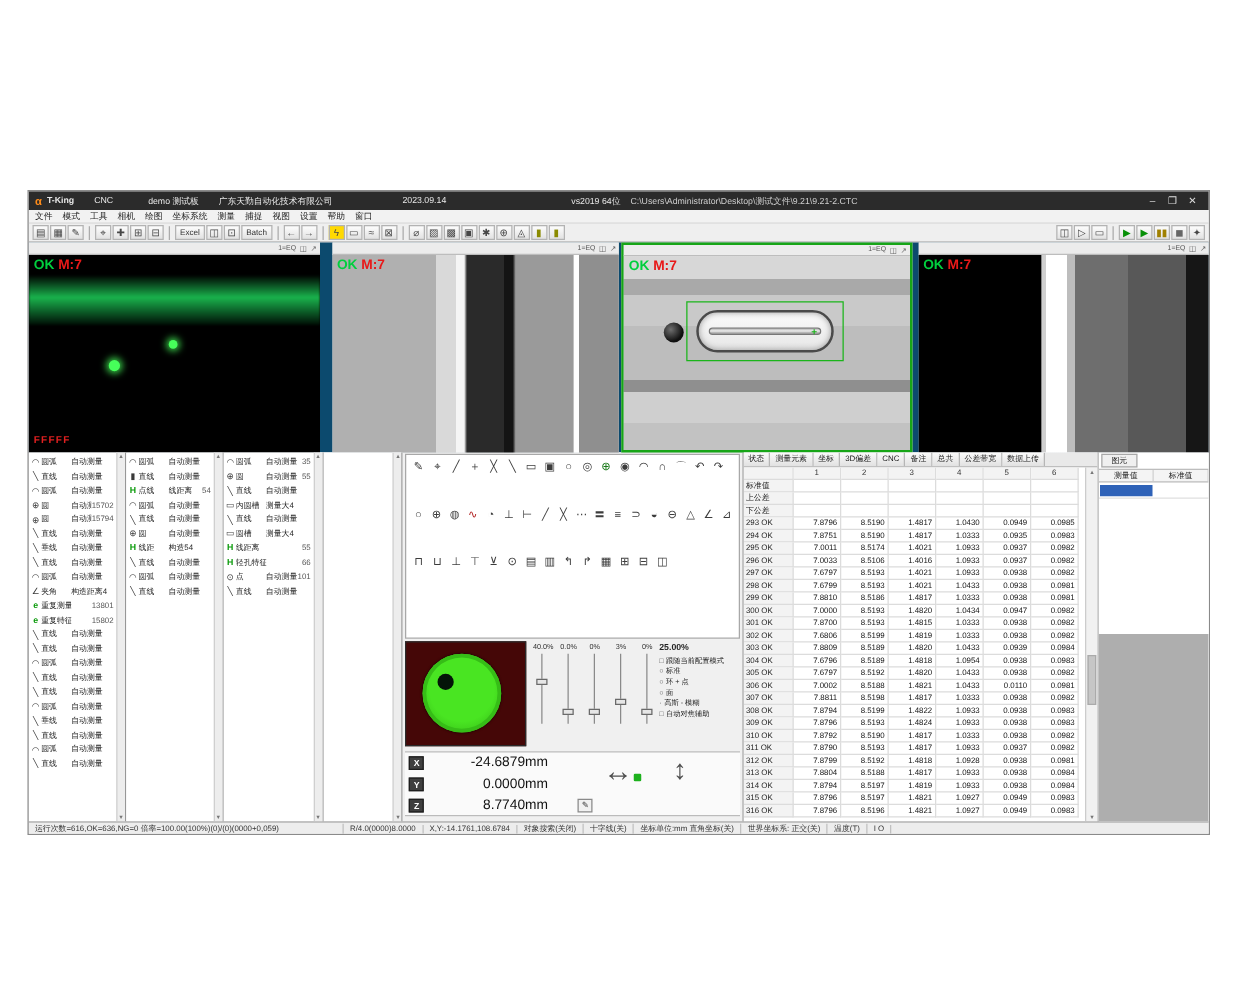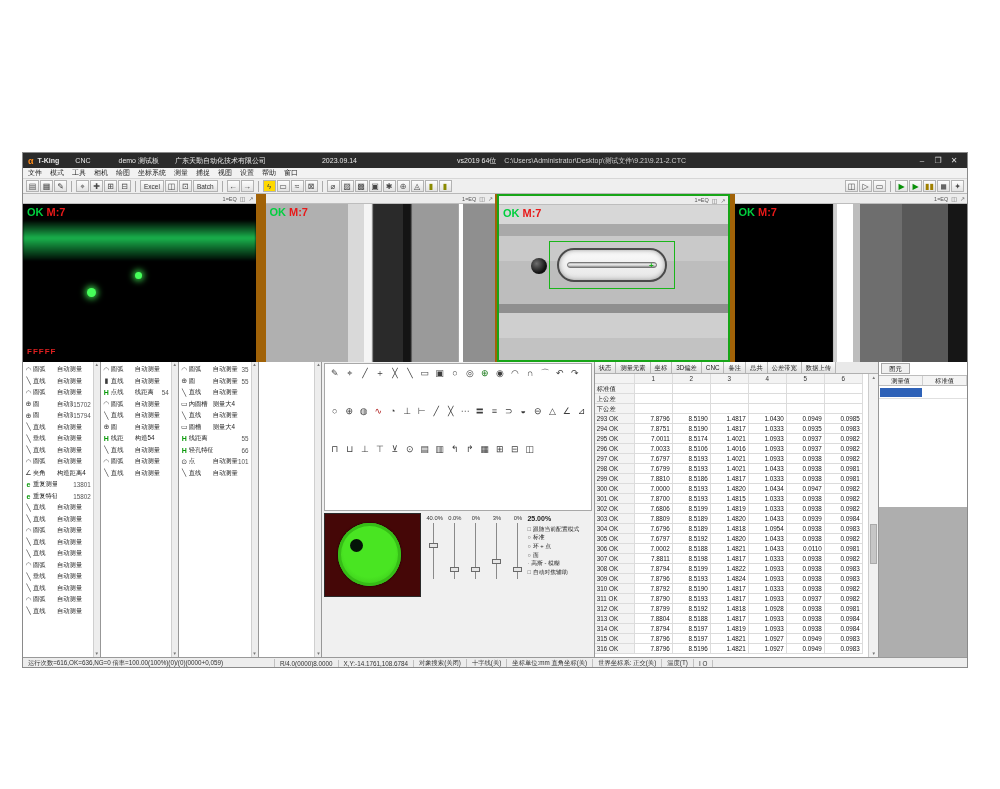--- a/index.html
+++ b/index.html
@@ -27,21 +27,21 @@
 
   
   .toolbar{height:15px;background:#efefef;border-bottom:1px solid #b8b8b8;display:flex;align-items:center;padding:0 3px;}
   .tl,.tr{display:flex;align-items:center;gap:1px;}
   .tr{margin-left:auto;}
   .tbtn{min-width:13px;height:12px;line-height:11px;text-align:center;font-size:8px;border:1px solid #b3b3b3;background:linear-gradient(#fdfdfd,#e2e2e2);color:#474747;padding:0 1px;}
   .ttext{font-size:6.5px;padding:0 3px;color:#333;}
   .tsep{width:1px;height:11px;background:#ababab;margin:0 3px;}
 
   
-  .cams{height:168px;display:flex;background:#a16207;justify-content:space-between;}
+  .cams{height:168px;display:flex;background:#0c4a6e;justify-content:space-between;}
   .cam{height:168px;background:#e9e9e9;position:relative;}
   .cam0{width:233px;}
   .cam1{width:230px;margin-left:10px;}
   .cam2{width:233px;margin-left:2px;border:2px solid #17a517;}
   .cam3{width:233px;margin-left:5px;}
   .camhead{height:10px;background:#ececec;border-bottom:1px solid #bdbdbd;display:flex;align-items:center;justify-content:flex-end;gap:3px;padding:0 2px;font-size:5.5px;color:#555;}
   .cam2 .camhead{height:9px;}
   .chic{font-size:6px;color:#666;}
   .camimg{position:absolute;left:0;right:0;top:10px;bottom:0;overflow:hidden;}
   .cam2 .camimg{top:9px;}
@@ -632,20 +632,38 @@
               <div class="lopt">
                 <span class="lpfx">·</span>
                 <span>高斯 - 模糊</span>
               </div>
               <div class="lopt">
                 <span class="lpfx">□</span>
                 <span>自动对焦辅助</span>
               </div>
             </div>
         </div>
+        <div class="dro">
+          <div class="axrow ax1">
+              <span class="axbox">X</span>
+              <span class="axval">-24.6879mm</span>
+            </div>
+          <div class="axrow ax2">
+              <span class="axbox">Y</span>
+              <span class="axval">0.0000mm</span>
+            </div>
+          <div class="axrow ax3">
+              <span class="axbox">Z</span>
+              <span class="axval">8.7740mm</span>
+            </div>
+          <span class="pan-h">↔</span>
+          <span class="pan-dot"></span>
+          <span class="pan-v">↕</span>
+          <span class="pencil">✎</span>
+        </div>
       </div>
 
       <div class="datatable">
         <div class="dtabs" id="dtabs">
             <span class="dtab">状态</span>
             <span class="dtab">测量元素</span>
             <span class="dtab">坐标</span>
             <span class="dtab">3D偏差</span>
             <span class="dtab">CNC</span>
             <span class="dtab">备注</span>

